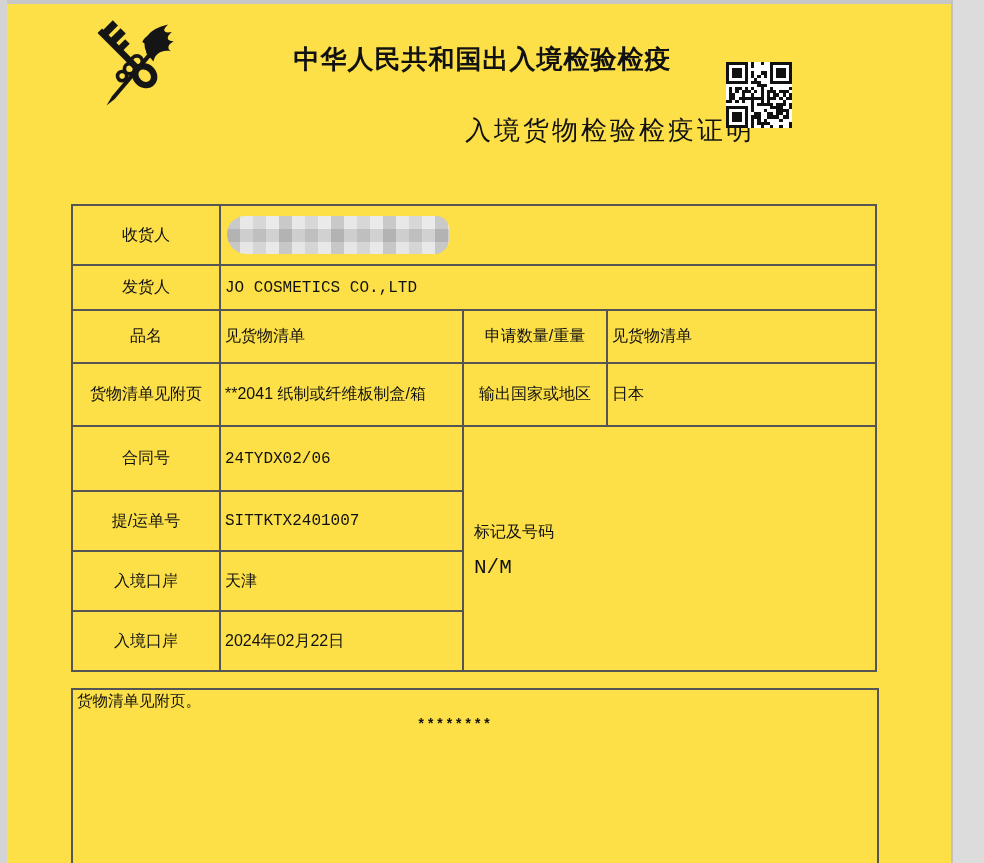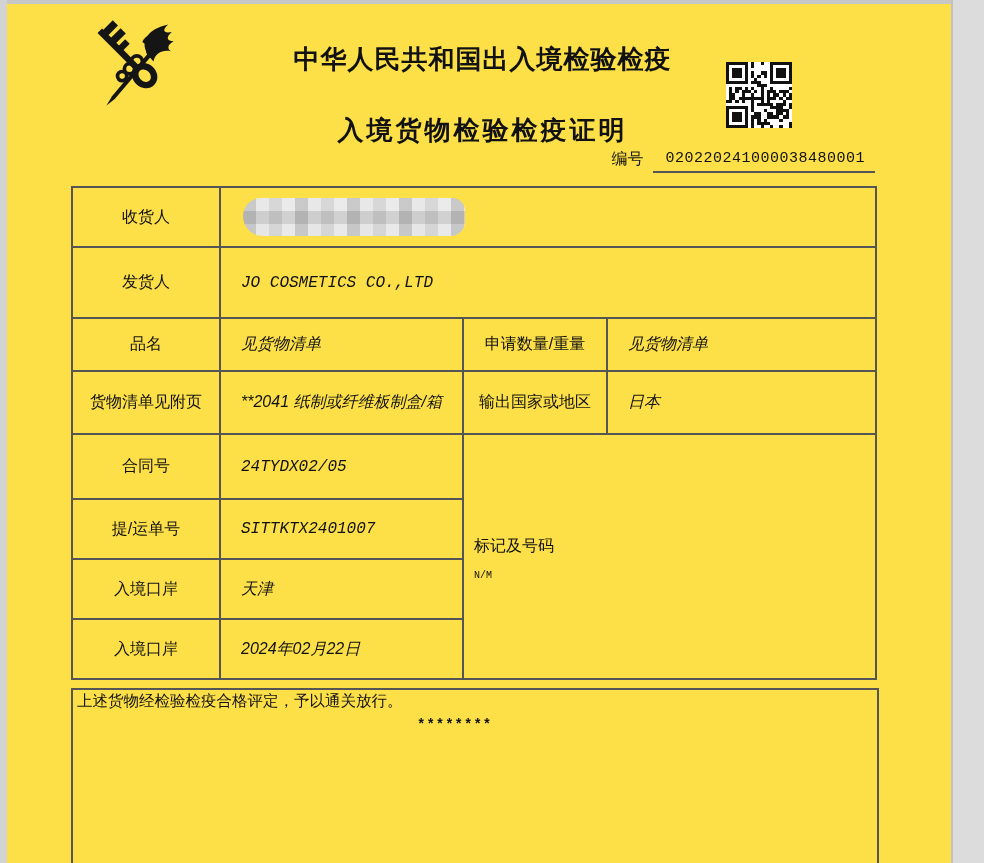--- a/index.html
+++ b/index.html
@@ -6,34 +6,34 @@
   .page{position:relative;width:984px;height:863px;background:#fde047;overflow:hidden;
         font-family:"Liberation Sans",sans-serif;color:#111;}
   
   .strip-top{position:absolute;left:0;top:0;width:984px;height:4px;background:#c7c7c7;}
   .strip-left{position:absolute;left:0;top:0;width:7px;height:863px;background:#d3d3d3;}
   .strip-right{position:absolute;right:0;top:0;width:31px;height:863px;background:#dcdcdc;border-left:2px solid #c2c2c2;}
   
   .emblem{position:absolute;left:88px;top:20px;width:94px;height:92px;}
   .titles{position:absolute;left:210px;top:42px;width:545px;text-align:center;}
   .title1{font-size:26px;font-weight:bold;letter-spacing:1px;}
-  .title2{font-size:26px;font-weight:bold;letter-spacing:3px;margin-top:36px;}
+  .title2{font-size:26px;font-weight:normal;letter-spacing:3px;margin-top:36px;text-align:right;}
   .qr{position:absolute;left:726px;top:62px;width:66px;height:66px;}
   .serial{position:absolute;top:149px;right:109px;display:flex;align-items:flex-end;}
   .serial-label{font-size:16px;margin-right:10px;padding-bottom:3px;}
   .serial-number{font-family:"Liberation Mono","DejaVu Sans Mono",monospace;font-size:15px;
                  border-bottom:2px solid #555;padding:0 10px 4px 12px;letter-spacing:0.5px;}
   
-  table.form{position:absolute;left:71px;top:186px;border-collapse:collapse;table-layout:fixed;width:804px;}
+  table.form{position:absolute;left:71px;top:204px;border-collapse:collapse;table-layout:fixed;width:804px;}
   table.form td{border:2px solid #555;font-size:16px;vertical-align:middle;overflow:hidden;}
   td.lbl{text-align:center;}
-  td.val{padding-left:20px;font-style:italic;}
+  td.val{padding-left:4px;}
   .mono{font-family:"Liberation Mono","DejaVu Sans Mono",monospace;font-size:15px;}
   td.marks-cell{vertical-align:top;padding:3px 0 0 10px;}
-  .marks-value{margin-top:13px;font-family:"Liberation Mono","DejaVu Sans Mono",monospace;font-size:10px;}
+  .marks-value{margin-top:13px;font-family:"Liberation Mono","DejaVu Sans Mono",monospace;font-size:21px;}
   .date-pad{padding-left:14px;}
   .redacted{width:222px;height:38px;margin-left:2px;border-radius:20px 14px 16px 22px;
     background:
       repeating-linear-gradient(90deg, rgba(0,0,0,0.16) 0 13px, rgba(0,0,0,0.03) 13px 26px,
                                 rgba(0,0,0,0.10) 26px 39px, rgba(0,0,0,0.02) 39px 52px),
       repeating-linear-gradient(0deg, rgba(0,0,0,0.02) 0 12px, rgba(0,0,0,0.12) 12px 25px, rgba(0,0,0,0.01) 25px 38px),
       #f2f2f2;}
   
   .cert{position:absolute;left:71px;top:688px;width:800px;height:200px;
         border:2px solid #555;border-bottom:none;padding:2px 0 0 4px;
@@ -211,58 +211,54 @@
         <rect x="1" y="1" width="5" height="5" fill="#fff"></rect>
         <rect x="2" y="2" width="3" height="3" fill="#111"></rect>
         <rect x="14" y="0" width="7" height="7" fill="#111"></rect>
         <rect x="15" y="1" width="5" height="5" fill="#fff"></rect>
         <rect x="16" y="2" width="3" height="3" fill="#111"></rect>
         <rect x="0" y="14" width="7" height="7" fill="#111"></rect>
         <rect x="1" y="15" width="5" height="5" fill="#fff"></rect>
         <rect x="2" y="16" width="3" height="3" fill="#111"></rect>
       </svg></div>
 
-  <div class="serial">
-    <span class="serial-label">编号</span>
-    <span class="serial-number">020220241000038480001</span>
-  </div>
 
   <table class="form">
     <colgroup>
         <col style="width:148px">
         <col style="width:243px">
         <col style="width:144px">
         <col style="width:269px">
       </colgroup>
     <tbody>
         <tr style="height:60px">
       <td class="lbl">收货人</td>
       <td class="val" colspan="3">
         <div class="redacted"></div>
       </td>
     </tr>
-    <tr style="height:71px">
+    <tr style="height:45px">
       <td class="lbl">发货人</td>
       <td class="val mono" colspan="3">JO COSMETICS CO.,LTD</td>
     </tr>
     <tr style="height:53px">
       <td class="lbl">品名</td>
       <td class="val">见货物清单</td>
       <td class="lbl">申请数量/重量</td>
       <td class="val">见货物清单</td>
     </tr>
     <tr style="height:63px">
       <td class="lbl">货物清单见附页</td>
       <td class="val">**2041 纸制或纤维板制盒/箱</td>
       <td class="lbl">输出国家或地区</td>
       <td class="val">日本</td>
     </tr>
     <tr style="height:65px">
       <td class="lbl">合同号</td>
-      <td class="val mono">24TYDX02/05</td>
+      <td class="val mono">24TYDX02/06</td>
       <td class="marks-cell" colspan="2" rowspan="4">
         <div>标记及号码</div>
         <div class="marks-value">N/M</div>
       </td>
     </tr>
     <tr style="height:60px">
       <td class="lbl">提/运单号</td>
       <td class="val mono">SITTKTX2401007</td>
     </tr>
     <tr style="height:60px">
@@ -270,17 +266,17 @@
       <td class="val">天津</td>
     </tr>
     <tr style="height:60px">
       <td class="lbl">入境口岸</td>
       <td class="val date-pad">2024年02月22日</td>
     </tr>
   </tbody>
     </table>
 
   <div class="cert">
-    <div>上述货物经检验检疫合格评定，予以通关放行。</div>
+    <div>货物清单见附页。</div>
     <div class="stars">********</div>
   </div>
 
 </div>
 
 </body></html>

